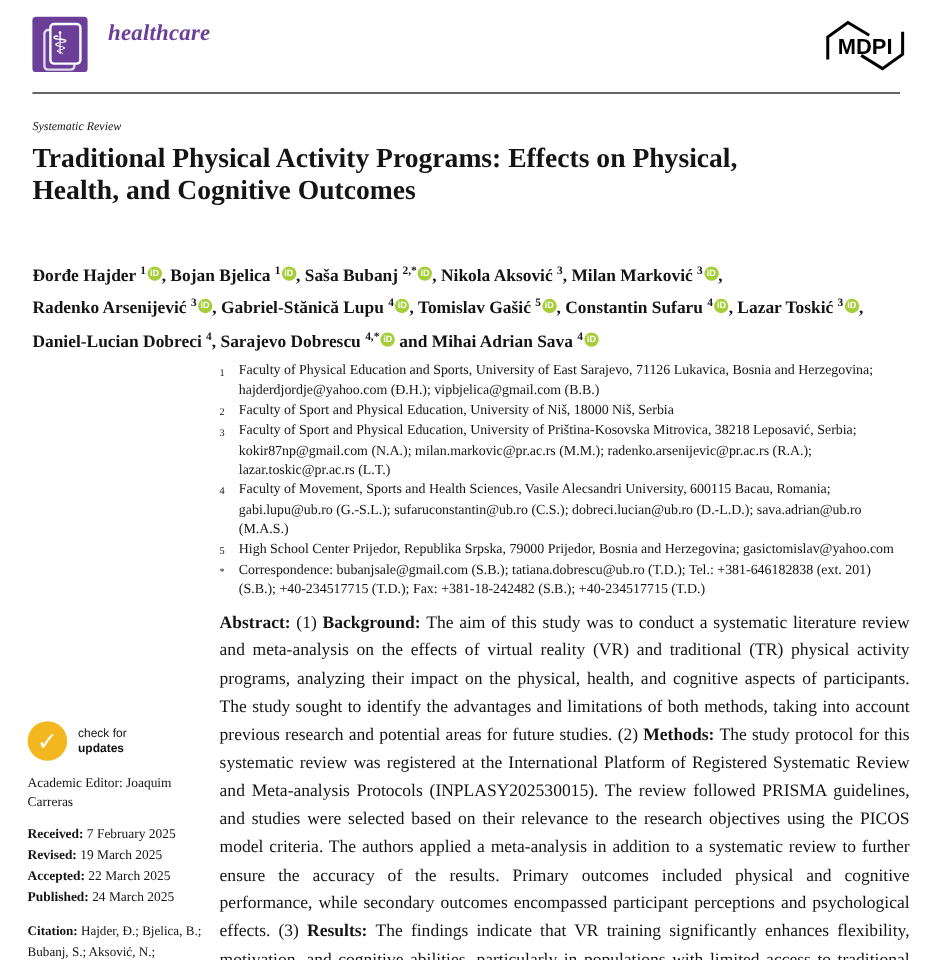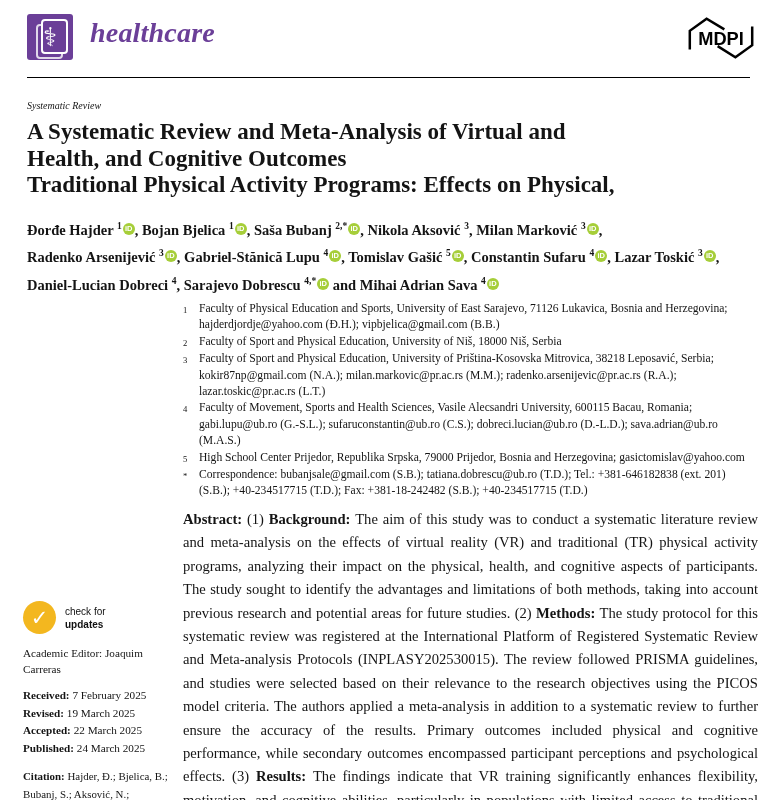--- a/index.html
+++ b/index.html
@@ -9,21 +9,21 @@
     font-family:"Liberation Serif", serif;
   }
   .bold { font-weight:bold; }
 
   
   .header { position:absolute; top:13px; left:27px; right:20px; height:54px; }
   .logo-box { position:absolute; left:0; top:1px; width:46px; height:46px; background:#6b3f98; border-radius:3px; }
   .logo-card-back { position:absolute; left:9px; top:10px; width:23px; height:31px; border:2px solid rgba(255,255,255,.8); border-radius:4px; }
   .logo-card { position:absolute; left:14px; top:5px; width:23px; height:31px; border:2px solid #ffffff; border-radius:4px; background:#6b3f98; }
   .logo-glyph { position:absolute; left:0; top:7px; width:100%; text-align:center; color:#fff; font-size:26px; line-height:32px; font-family:"DejaVu Sans", sans-serif; }
-  .journal-name { position:absolute; left:63px; top:4px; font-size:28px; font-style:italic; font-weight:bold; color:#6b3f98; letter-spacing:.2px; }
+  .journal-name { position:absolute; left:63px; top:4px; font-size:19px; font-style:italic; font-weight:bold; color:#6b3f98; letter-spacing:.2px; }
   .mdpi-logo { position:absolute; right:0; top:2px; width:72px; height:46px; }
   .mdpi-logo text { font-family:"Liberation Sans", sans-serif; font-weight:bold; font-size:19px; }
 
   .rule { position:absolute; top:77px; left:27px; width:723px; border-top:1.7px solid #000; }
 
   
   .article-type { position:absolute; top:100px; left:27px; font-size:10px; font-style:italic; }
   .title { position:absolute; top:119px; left:27px; width:725px; font-size:23px; font-weight:bold; line-height:26.5px; }
   .authors { position:absolute; top:215px; left:27px; width:733px; font-size:14.5px; font-weight:bold; line-height:23.6px; }
   .authors sup { font-size:9.5px; font-weight:bold; }
@@ -73,23 +73,22 @@
       <path d="M41 14 L22.5 3 L5 15.5 L5 35" fill="none" stroke="#000" stroke-width="2.6"></path>
       <path d="M34 31.5 L52.5 43 L70 30.5 L70 11" fill="none" stroke="#000" stroke-width="2.6"></path>
       <text x="37.5" y="30" text-anchor="middle">MDPI</text>
     </svg>
   </div>
 
   <div class="rule"></div>
 
   <div class="article-type">Systematic Review</div>
   <div class="title">
-    <div>A Systematic Review and Meta-Analysis of Virtual and</div>
+    <div>Traditional Physical Activity Programs: Effects on Physical,</div>
     <div>Health, and Cognitive Outcomes</div>
-    <div>Traditional Physical Activity Programs: Effects on Physical,</div>
   </div>
 
   <div class="authors">
     
   
       <span class="author"><span>Đorđe Hajder</span> <sup>1</sup><span class="orcid"></span><span>, </span></span>
     
       <span class="author"><span>Bojan Bjelica</span> <sup>1</sup><span class="orcid"></span><span>, </span></span>
     
       <span class="author"><span>Saša Bubanj</span> <sup>2,*</sup><span class="orcid"></span><span>, </span></span>

